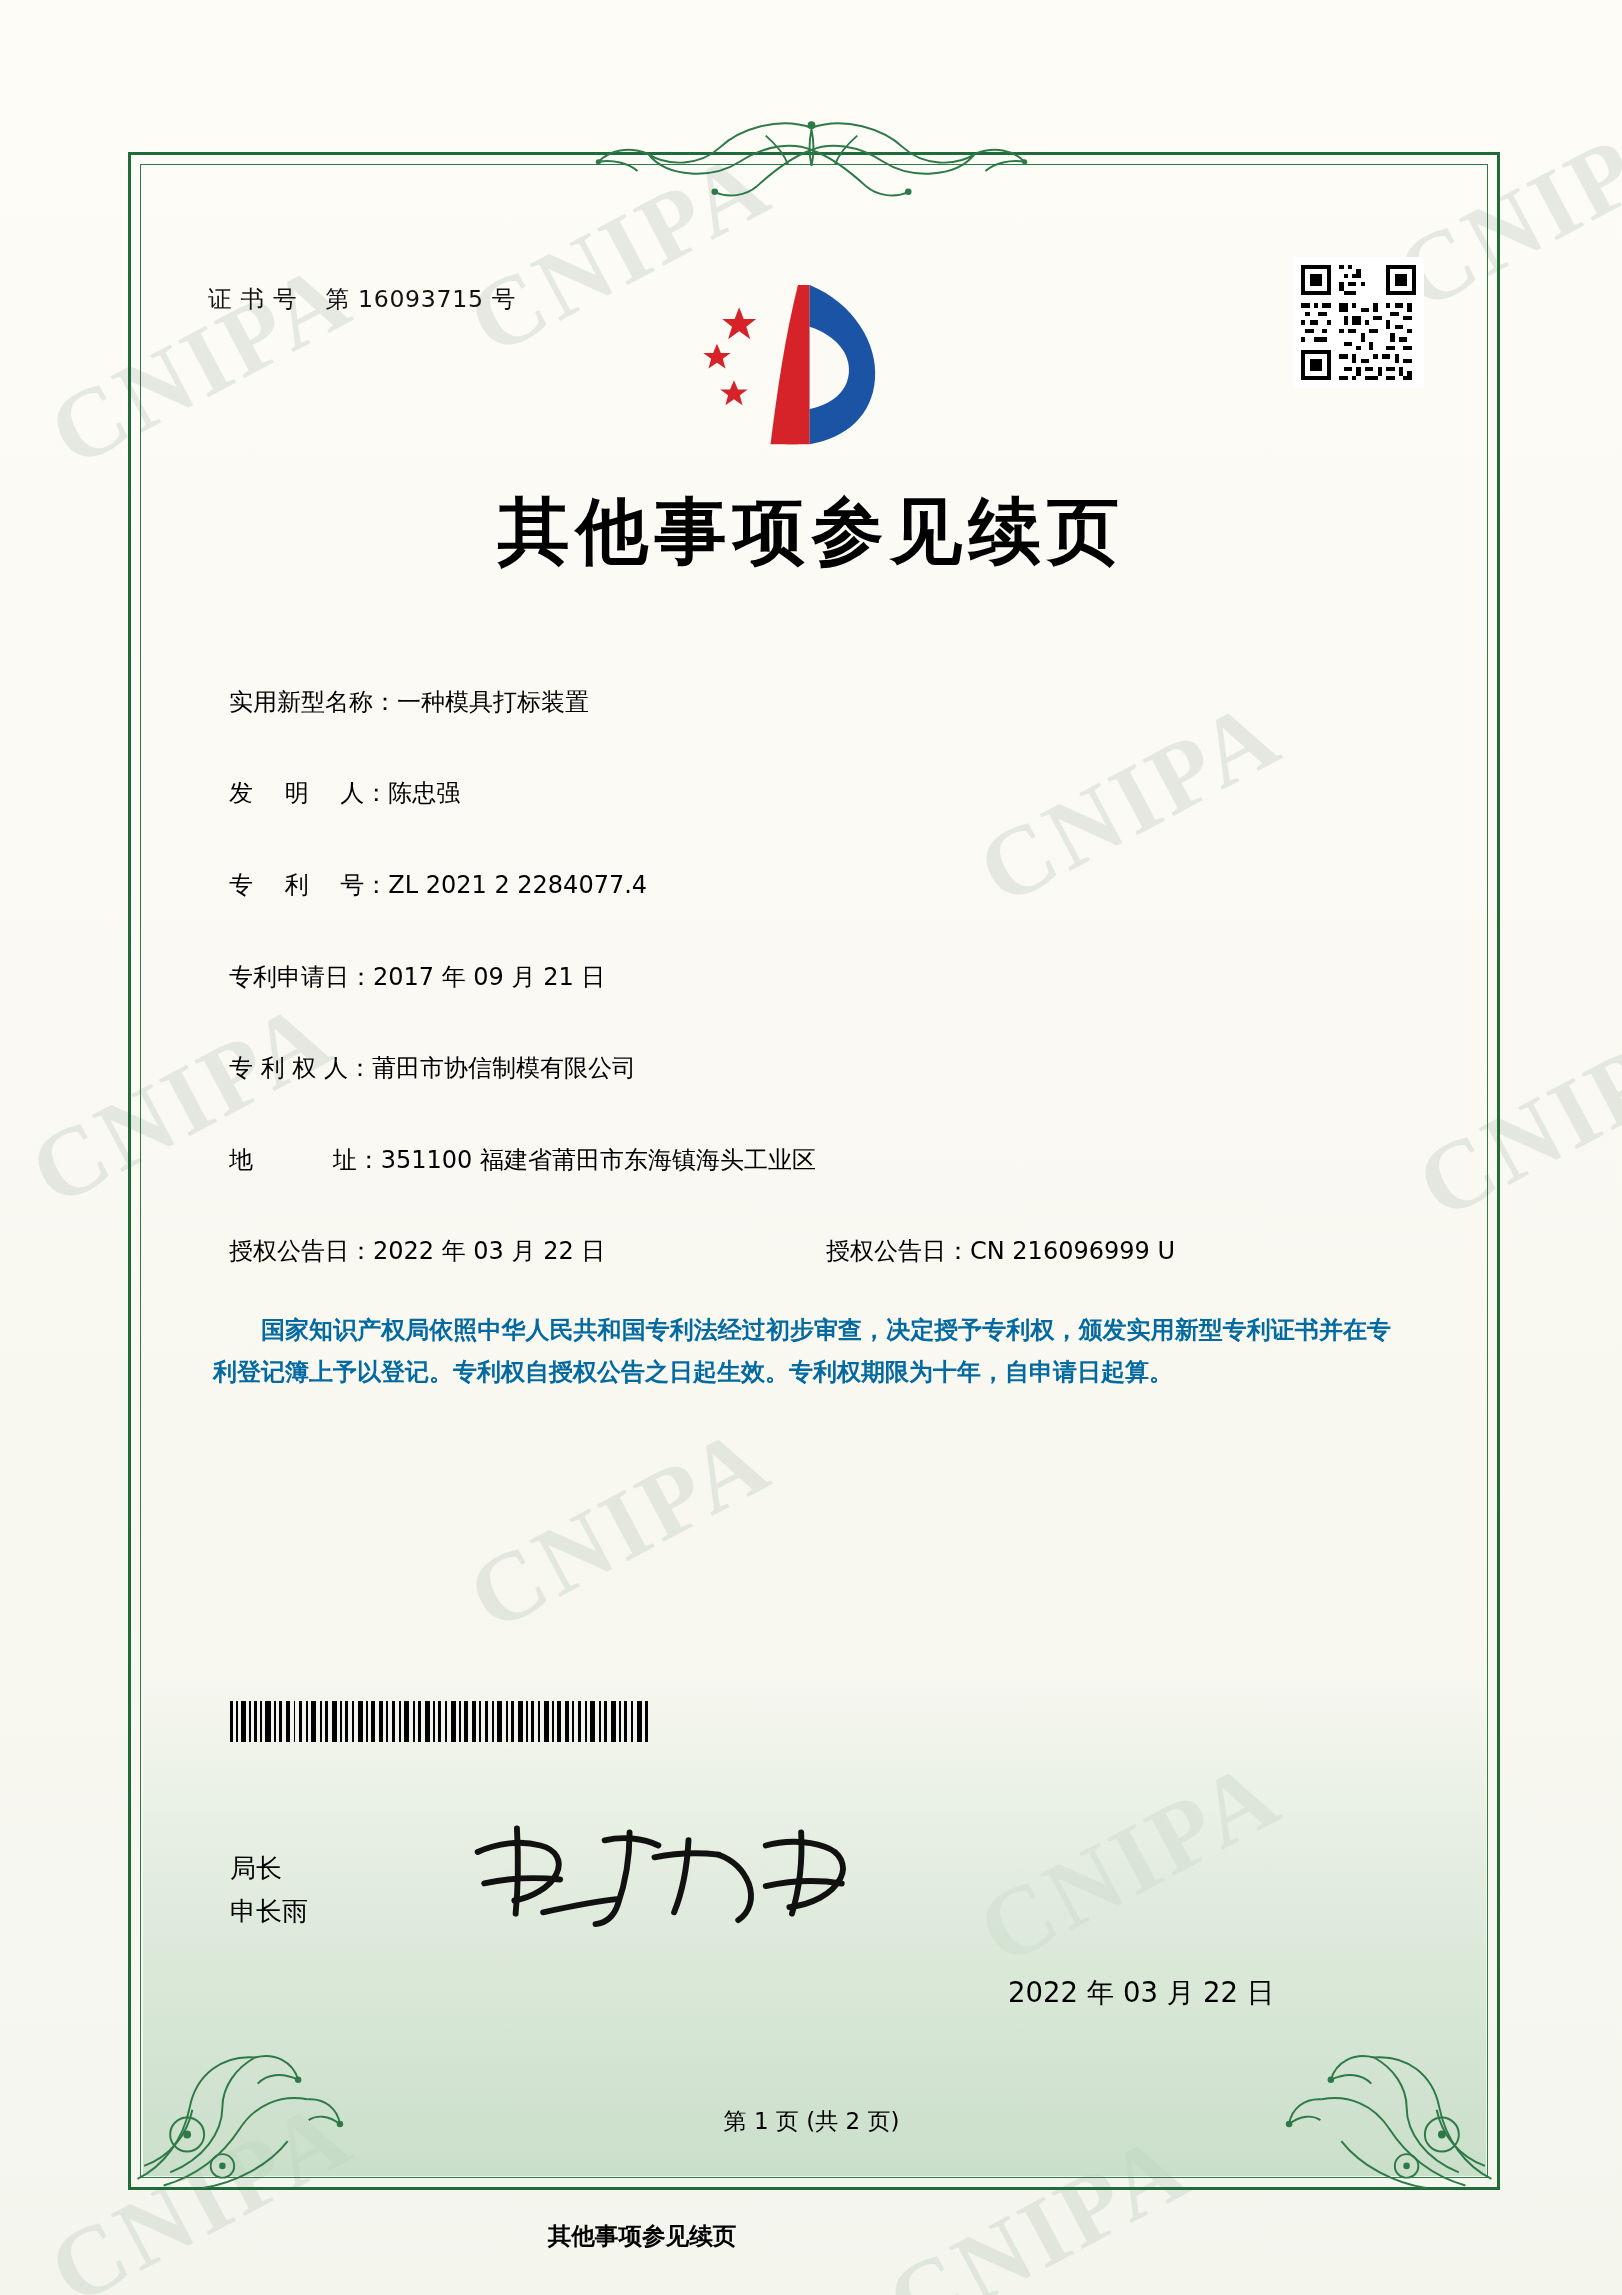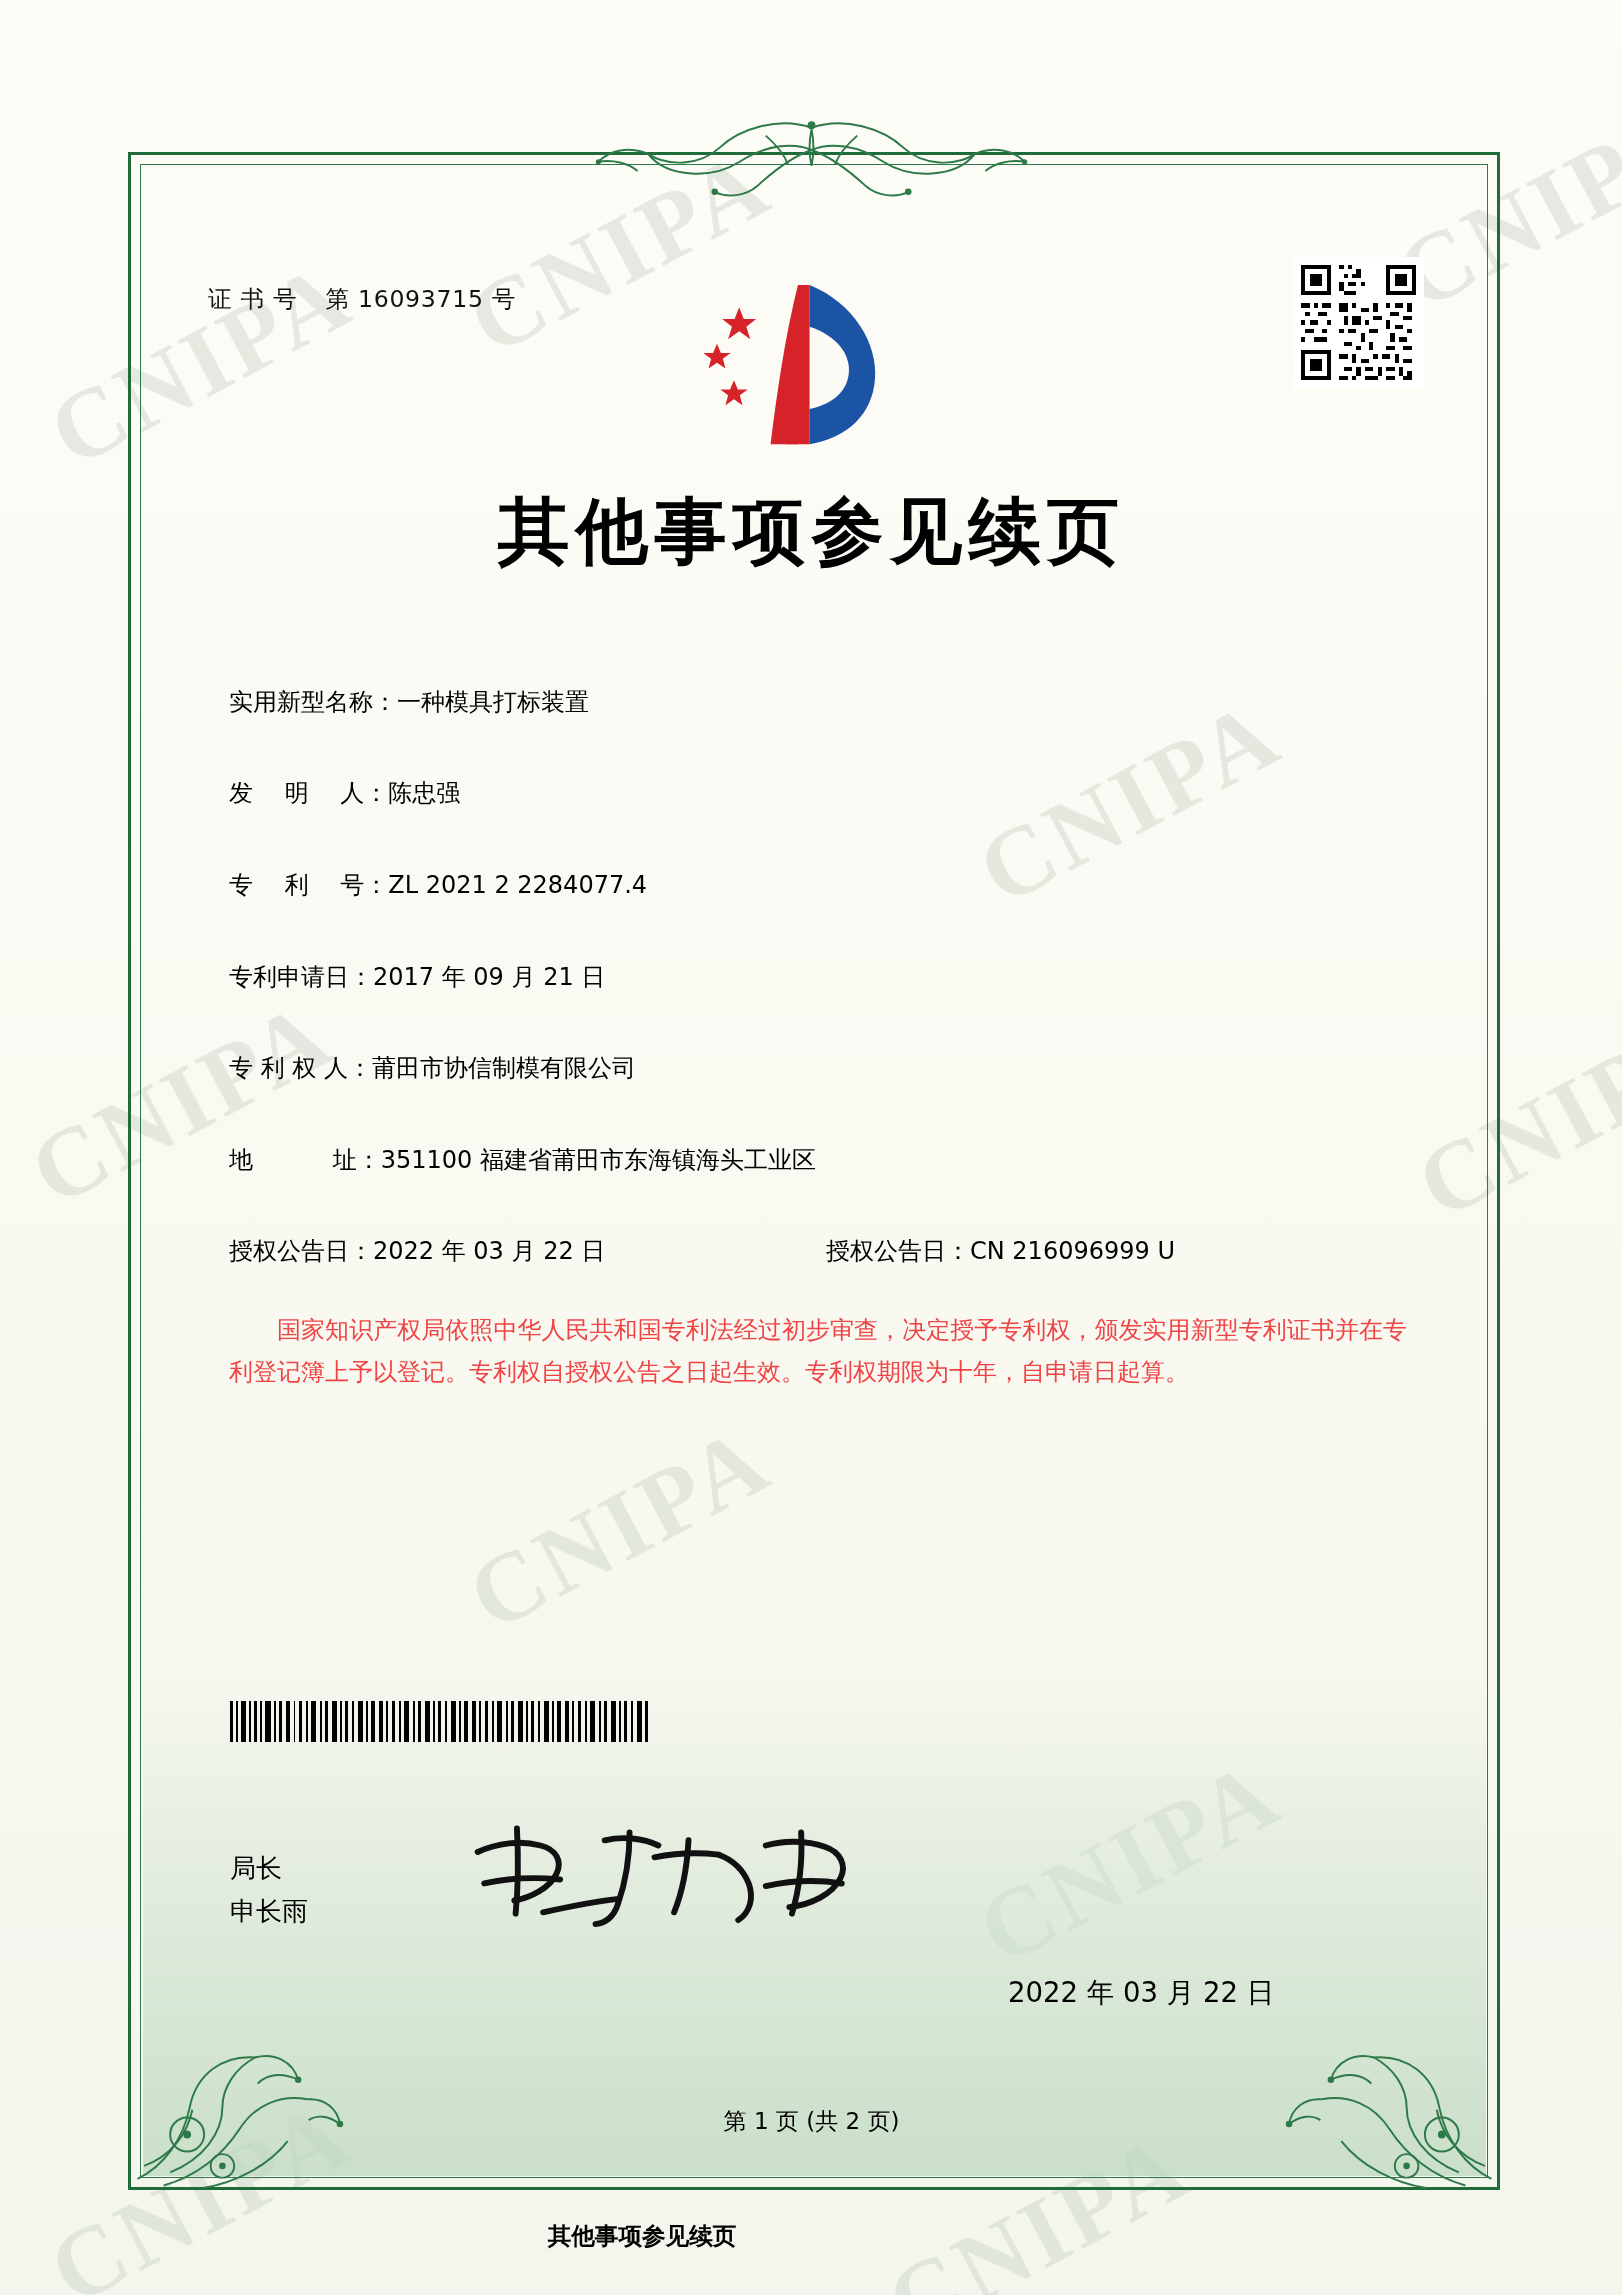--- a/index.html
+++ b/index.html
@@ -145,28 +145,29 @@
     top: 1235px;
     font-size: 24px;
     white-space: nowrap;
     font-family: "DejaVu Sans", sans-serif;
     color: #000;
   }
 
   
   .para {
     position: absolute;
-    left: 229px;
+    left: 213px;
     width: 1178px;
     font-size: 24px;
     line-height: 42px;
-    color: #ef4444;
+    color: #0369a1;
     text-indent: 48px;
     text-align: justify;
     font-family: "DejaVu Sans", sans-serif;
+    font-weight: bold;
   }
   #p1 { top: 1309px; }
   #p2 { top: 1458px; }
 
   
   #barcode {
     position: absolute;
     left: 230px;
     top: 1701px;
     width: 419px;

